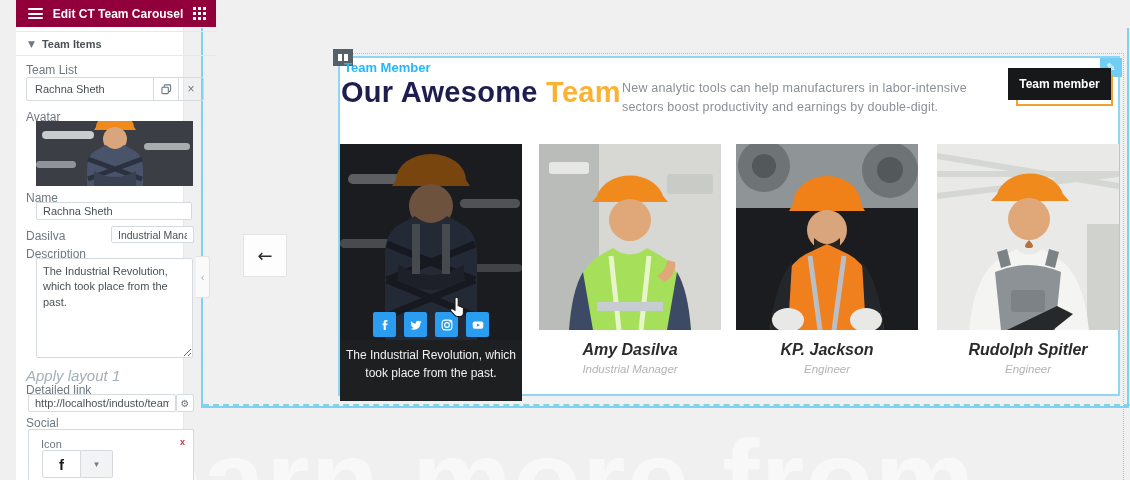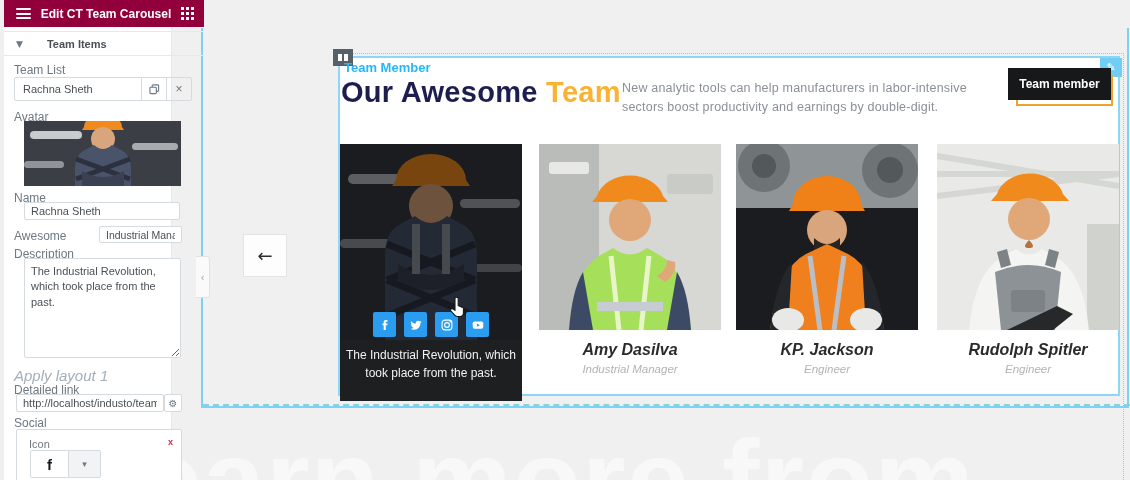--- a/index.html
+++ b/index.html
@@ -47,31 +47,31 @@
   .s-icon { width:23px; height:25px; background:#2a9df0; border-radius:2px; display:flex; align-items:center; justify-content:center; }
   .s-icon svg { width:14px; height:14px; }
   #card-1-desc { position:absolute; left:2px; top:202px; width:178px; text-align:center; font-size:12px; line-height:1.5; color:#f2f2f2; }
 
   #nav-arrow { left:243px; top:234px; width:44px; height:43px; background:#fdfdfd; border:1px solid #e4e4e4; color:#2c2c2c; font-size:18px; display:flex; align-items:center; justify-content:center; }
   #panel-collapse { left:196px; top:256px; width:14px; height:42px; background:#fafafa; border:1px solid #e2e2e2; border-left:none; border-radius:0 4px 4px 0; color:#9aa0a6; font-size:10px; display:flex; align-items:center; justify-content:center; }
 
   #cursor { left:449px; top:297px; width:18px; height:22px; }
 
   
-  #panel { left:4px; top:0; width:168px; height:480px; background:#ffffff; border-right:1px solid #e6e9ec; }
+  #panel { left:16px; top:0; width:168px; height:480px; background:#ffffff; border-right:1px solid #e6e9ec; }
   #panel-header { position:absolute; left:0; top:0; width:200px; height:27px; background:#92003b; color:#fff; display:flex; align-items:center; }
   #hamburger { margin-left:12px; width:15px; height:11px; display:flex; flex-direction:column; justify-content:space-between; }
   #hamburger i { display:block; height:2px; background:#fff; border-radius:1px; }
   #panel-title { flex:1; text-align:center; font-size:12px; font-weight:700; }
   #apps-grid { margin-right:10px; display:grid; grid-template-columns:repeat(3,3px); grid-auto-rows:3px; gap:2px; }
   #apps-grid i { background:#fff; }
 
   #section-toggle { position:absolute; left:0; top:31px; width:200px; height:25px; border-top:1px solid #e6e9ec; border-bottom:1px solid #e6e9ec; display:flex; align-items:center; }
   #section-toggle .caret { margin-left:12px; font-size:9px; color:#6d7882; }
-  #section-toggle .lbl { margin-left:24px; font-size:11px; font-weight:700; color:#495157; }
+  #section-toggle .lbl { margin-left:7px; font-size:11px; font-weight:700; color:#495157; }
 
   .fld-label { position:absolute; left:10px; font-size:12px; color:#6d7882; }
   .txt-input { position:absolute; border:1px solid #d5dadf; border-radius:2px; background:#fff; font-family:"Liberation Sans",sans-serif; font-size:11px; color:#495157; padding:0 6px; outline:none; }
 
   #repeater-item { position:absolute; left:10px; top:77px; width:178px; height:24px; border:1px solid #d5dadf; border-radius:2px; display:flex; align-items:center; }
   #repeater-title { flex:1; padding-left:8px; font-size:11px; color:#495157; }
   .rep-btn { width:25px; height:100%; border-left:1px solid #d5dadf; display:flex; align-items:center; justify-content:center; color:#6d7882; }
   .rep-btn svg { width:11px; height:11px; }
   #repeater-close { font-size:12px; }
 
@@ -277,21 +277,21 @@
         <circle cx="79" cy="18" r="12" fill="#d9a57c"></circle>
         <path d="M70 24 q9 8 18 0 l11 6 q8 5 8 18 v17 h-56 v-17 q0-13 8-18 z" fill="#49536a"></path>
         <path d="M52 38 l54 20 M106 38 l-54 20" stroke="#2c3140" stroke-width="5"></path>
         <path d="M58 50 q21 12 42 0 l0 15 h-42 z" fill="#3a4152"></path>
       </svg>
     </div>
 
     <div class="fld-label" style="top:191px">Name</div>
     <input class="txt-input" id="name-input" value="Rachna Sheth" style="">
 
-    <div class="fld-label" style="top:229px">Awesome</div>
+    <div class="fld-label" style="top:229px">Dasilva</div>
     <input class="txt-input" id="position-input" value="Industrial Manager" style="">
 
     <div class="fld-label" style="top:247px">Description</div>
     <textarea id="desc-textarea" style="">The Industrial Revolution, which took place from the past.</textarea>
 
     <div id="apply-layout">Apply layout 1</div>
 
     <div class="fld-label" style="top:383px">Detailed link</div>
     <input class="txt-input" id="link-input" value="http://localhost/industo/team-details" style="">
     <div class="glyph" id="link-gear">⚙</div>

